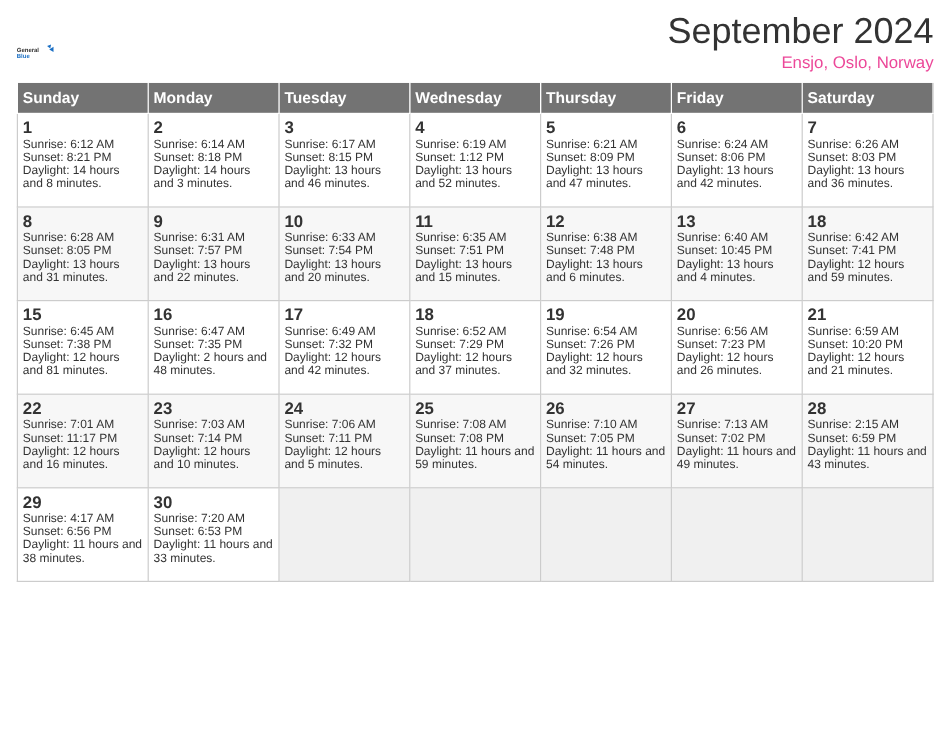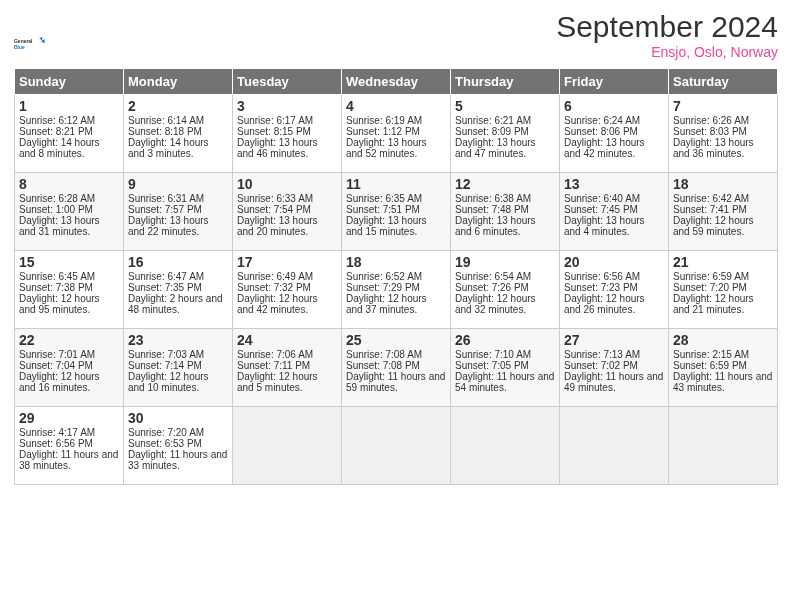--- a/index.html
+++ b/index.html
@@ -150,21 +150,21 @@
         <span class="day-num">7</span>
         <span>Sunrise: 6:26 AM</span><br>
         <span>Sunset: 8:03 PM</span><br>
         <span>Daylight: 13 hours and 36 minutes.</span>
       </td>
         </tr>
         <tr>
           <td>
         <span class="day-num">8</span>
         <span>Sunrise: 6:28 AM</span><br>
-        <span>Sunset: 1:00 PM</span><br>
+        <span>Sunset: 8:05 PM</span><br>
         <span>Daylight: 13 hours and 31 minutes.</span>
       </td>
           <td>
         <span class="day-num">9</span>
         <span>Sunrise: 6:31 AM</span><br>
         <span>Sunset: 7:57 PM</span><br>
         <span>Daylight: 13 hours and 22 minutes.</span>
       </td>
           <td>
         <span class="day-num">10</span>
@@ -180,36 +180,36 @@
       </td>
           <td>
         <span class="day-num">12</span>
         <span>Sunrise: 6:38 AM</span><br>
         <span>Sunset: 7:48 PM</span><br>
         <span>Daylight: 13 hours and 6 minutes.</span>
       </td>
           <td>
         <span class="day-num">13</span>
         <span>Sunrise: 6:40 AM</span><br>
-        <span>Sunset: 7:45 PM</span><br>
+        <span>Sunset: 10:45 PM</span><br>
         <span>Daylight: 13 hours and 4 minutes.</span>
       </td>
           <td>
         <span class="day-num">18</span>
         <span>Sunrise: 6:42 AM</span><br>
         <span>Sunset: 7:41 PM</span><br>
         <span>Daylight: 12 hours and 59 minutes.</span>
       </td>
         </tr>
         <tr>
           <td>
         <span class="day-num">15</span>
         <span>Sunrise: 6:45 AM</span><br>
         <span>Sunset: 7:38 PM</span><br>
-        <span>Daylight: 12 hours and 95 minutes.</span>
+        <span>Daylight: 12 hours and 81 minutes.</span>
       </td>
           <td>
         <span class="day-num">16</span>
         <span>Sunrise: 6:47 AM</span><br>
         <span>Sunset: 7:35 PM</span><br>
         <span>Daylight: 2 hours and 48 minutes.</span>
       </td>
           <td>
         <span class="day-num">17</span>
         <span>Sunrise: 6:49 AM</span><br>
@@ -230,29 +230,29 @@
       </td>
           <td>
         <span class="day-num">20</span>
         <span>Sunrise: 6:56 AM</span><br>
         <span>Sunset: 7:23 PM</span><br>
         <span>Daylight: 12 hours and 26 minutes.</span>
       </td>
           <td>
         <span class="day-num">21</span>
         <span>Sunrise: 6:59 AM</span><br>
-        <span>Sunset: 7:20 PM</span><br>
+        <span>Sunset: 10:20 PM</span><br>
         <span>Daylight: 12 hours and 21 minutes.</span>
       </td>
         </tr>
         <tr>
           <td>
         <span class="day-num">22</span>
         <span>Sunrise: 7:01 AM</span><br>
-        <span>Sunset: 7:04 PM</span><br>
+        <span>Sunset: 11:17 PM</span><br>
         <span>Daylight: 12 hours and 16 minutes.</span>
       </td>
           <td>
         <span class="day-num">23</span>
         <span>Sunrise: 7:03 AM</span><br>
         <span>Sunset: 7:14 PM</span><br>
         <span>Daylight: 12 hours and 10 minutes.</span>
       </td>
           <td>
         <span class="day-num">24</span>

